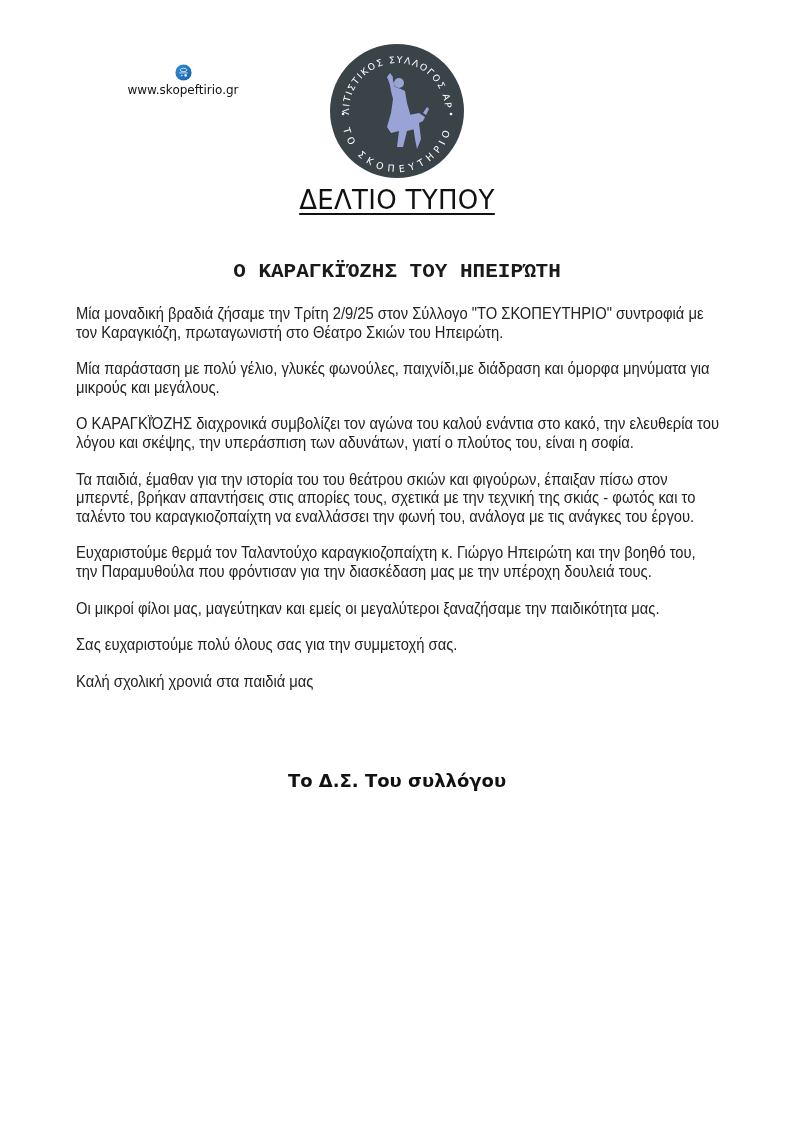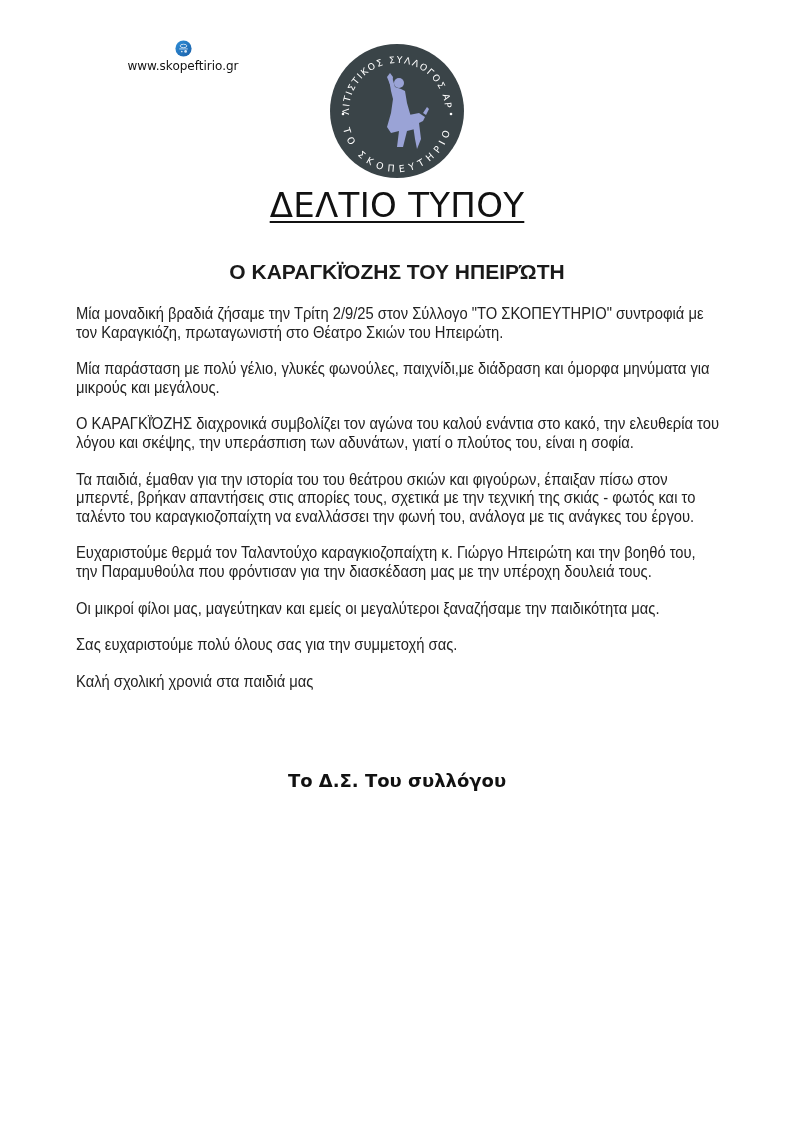--- a/index.html
+++ b/index.html
@@ -1,25 +1,25 @@
 <!DOCTYPE html>
 <html><head>
 <meta charset="utf-8">
 <style>
   html, body { margin:0; padding:0; background:#ffffff; }
   body { width:794px; height:1122px; position:relative; overflow:hidden; font-family:"Liberation Sans", sans-serif; color:#1a1a1a; }
   .contact-col { position:absolute; text-align:center; font-family:"DejaVu Sans", sans-serif; font-size:12px; color:#111; }
-  .contact-left { left:118px; top:40px; width:130px; }
+  .contact-left { left:118px; top:64px; width:130px; }
   .contact-right { left:548px; top:52px; width:126px; }
   .contact-item { display:flex; flex-direction:column; align-items:center; margin-bottom:5px; }
   .contact-item .icon { width:17px; height:17px; display:block; margin-bottom:1px; }
   .contact-item .txt { line-height:16px; letter-spacing:0px; }
   .logo { position:absolute; left:329px; top:43px; width:136px; height:136px; }
-  .press-title { position:absolute; left:0; width:794px; top:185px; text-align:center; font-family:"DejaVu Sans", sans-serif; font-size:34px; font-weight:normal; text-decoration:underline; text-underline-offset:4px; text-decoration-thickness:1.5px; color:#111; letter-spacing:0.3px; }
-  .headline { position:absolute; left:0; width:794px; top:260px; text-align:center; font-family:Liberation Sans, sans-serif; font-size:21px; font-weight:bold; color:#1a1a1a; }
+  .press-title { position:absolute; left:0; width:794px; top:185px; text-align:center; font-family:"DejaVu Sans", sans-serif; font-size:26px; font-weight:normal; text-decoration:underline; text-underline-offset:4px; text-decoration-thickness:1.5px; color:#111; letter-spacing:0.3px; }
+  .headline { position:absolute; left:0; width:794px; top:260px; text-align:center; font-family:Liberation Mono, monospace; font-size:21px; font-weight:bold; color:#1a1a1a; }
   .body-text { position:absolute; left:76px; top:305px; width:645px; font-family:"Liberation Sans", sans-serif; font-size:15.7px; line-height:18.6px; color:#222; transform:scaleX(0.94); transform-origin:left top; width:686px; }
   .body-text p { margin:0 0 18px 0; }
   .signature { position:absolute; left:0; width:794px; top:770px; text-align:center; font-family:"DejaVu Sans", sans-serif; font-weight:bold; font-size:18px; color:#111; }
 </style>
 </head>
 <body>
 
 <div class="contact-col contact-left">
   <div class="contact-item">
     <svg class="icon" viewBox="0 0 20 20">

